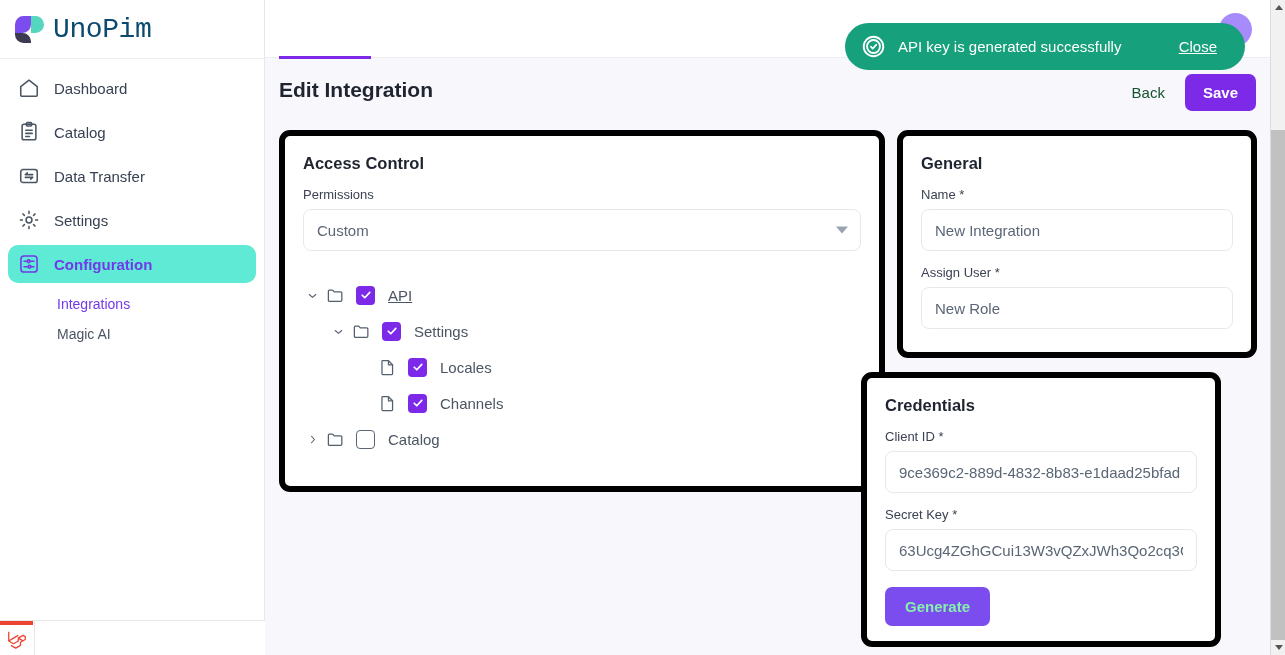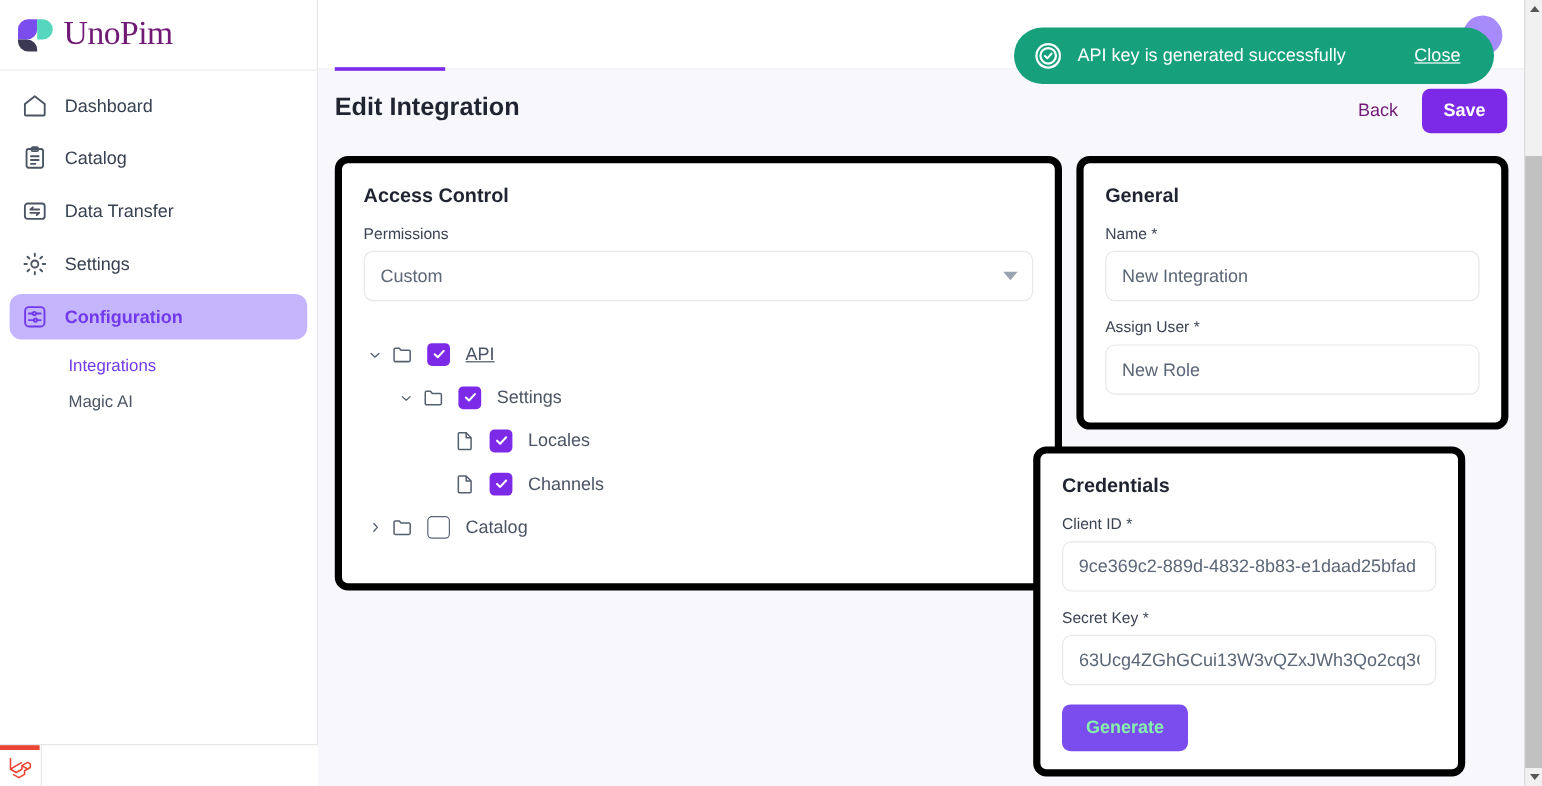--- a/index.html
+++ b/index.html
@@ -26,34 +26,34 @@
   }
   .brand {
     height: 59px;
     display: flex; align-items: center;
     padding-left: 13px;
     border-bottom: 1px solid #eceef1;
   }
   .brand-mark { width: 33px; height: 29px; margin-right: 7px; flex: 0 0 auto; }
   .brand-word {
     font-size: 28px; letter-spacing: -0.4px;
-    color: #701a75; font-weight: 400;
-    font-family: Liberation Serif, serif;
+    color: #0c4a6e; font-weight: 400;
+    font-family: Liberation Mono, monospace;
   }
   .nav { padding: 10px 8px 0 8px; }
   .nav-item {
     display: flex; align-items: center;
     height: 38px; margin-bottom: 6px;
     padding: 0 10px;
     border-radius: 10px;
     color: #374151; font-size: 15px;
     cursor: pointer;
   }
   .nav-item .nav-ico { width: 22px; height: 22px; margin-right: 14px; flex: 0 0 auto; display:block; }
-  .nav-item.active { background: #c4b5fd; color: #7239ea; font-weight: 600; }
+  .nav-item.active { background: #5eead4; color: #7239ea; font-weight: 600; }
   .nav-sub {
     font-size: 14px; color: #4b5563;
     padding: 7px 0 7px 49px; cursor: pointer;
   }
   .nav-sub.current { color: #7239ea; }
 
   
   .debugbar {
     position: absolute; left: 0; bottom: 0;
     width: 265px; height: 35px;
@@ -96,21 +96,21 @@
   }
   .page-title {
     position: absolute; left: 14px; top: 20px;
     font-size: 21px; font-weight: 700; color: #1f2430;
   }
   .head-actions {
     position: absolute; right: 14px; top: 16px;
     display: flex; align-items: center; gap: 16px;
   }
   .btn-link {
-    font-size: 15px; color: #701a75; font-weight: 500;
+    font-size: 15px; color: #14532d; font-weight: 500;
     background: none; border: none; cursor: pointer; padding: 6px 4px;
   }
   .btn-primary {
     font-size: 15px; color: #fff; font-weight: 600;
     background: #7c2ae8; border: none; border-radius: 7px;
     padding: 10px 18px; cursor: pointer;
   }
 
   
   .content { position: absolute; left: 0; top: 120px; width: 1005px; height: 535px; }

